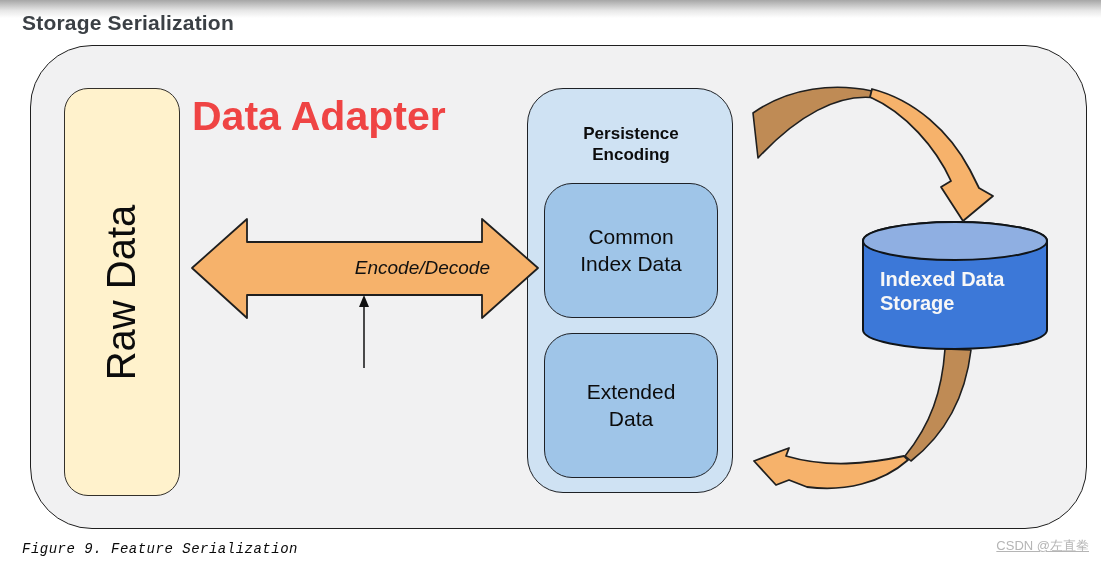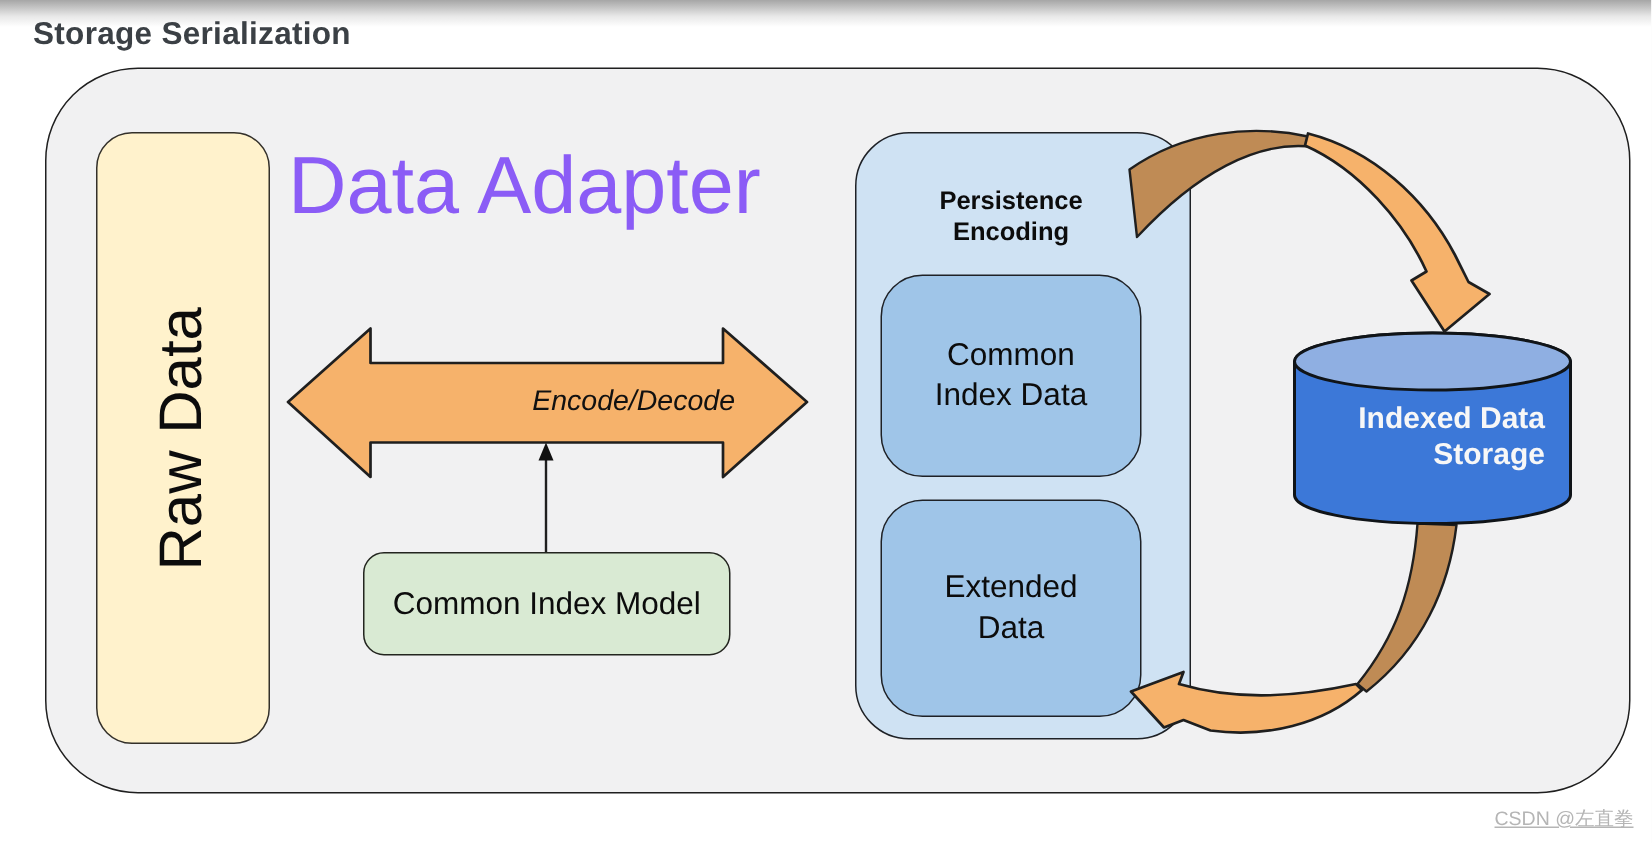--- a/index.html
+++ b/index.html
@@ -29,28 +29,28 @@
     color:var(--title-color);letter-spacing:.2px;}
 
   .outer-box{position:absolute;left:30px;top:45px;width:1057px;height:484px;
     background:var(--outer-fill);border:1.6px solid var(--line);border-radius:62px;}
 
   .raw-box{position:absolute;left:64px;top:88px;width:116px;height:408px;
     background:var(--raw-fill);border:1.6px solid #33302a;border-radius:24px;
     display:flex;align-items:center;justify-content:center;}
   .raw-box .vlabel{transform:rotate(-90deg);white-space:nowrap;font-size:40px;color:#0c0c0c;}
 
-  .diagram-title{position:absolute;left:192px;top:93px;font-size:54px;color:#8b5cf6;
-    white-space:nowrap;}
+  .diagram-title{position:absolute;left:192px;top:93px;font-size:41px;color:#ef4444;
+    white-space:nowrap;font-weight:bold;}
 
   .green-box{position:absolute;left:242px;top:368px;width:245px;height:69px;
     background:var(--green-fill);border:1.6px solid #23251f;border-radius:14px;
     display:flex;align-items:center;justify-content:center;font-size:21px;color:#0c0c0c;}
 
-  .pers-box{position:absolute;left:570px;top:88px;width:224px;height:405px;
+  .pers-box{position:absolute;left:527px;top:88px;width:206px;height:405px;
     background:var(--pers-fill);border:1.6px solid #1e2126;border-radius:36px;}
   .pers-title{position:absolute;left:28px;top:34px;width:150px;text-align:center;
     font-size:17px;font-weight:bold;color:#0c0c0c;line-height:1.25;}
   .pers-inner{position:absolute;left:16px;width:174px;background:var(--inner-blue);
     border:1.6px solid #1e2126;border-radius:28px;display:flex;align-items:center;
     justify-content:center;text-align:center;font-size:21px;color:#0c0c0c;line-height:1.25;}
   .pers-inner .inner-label{max-width:126px;}
   .pers-inner.box-0{top:94px;height:135px;}
   .pers-inner.box-1{top:244px;height:145px;}
 
@@ -58,21 +58,21 @@
   .v-line{stroke:var(--line);stroke-width:1.6;fill:none;}
   .v-orange{fill:var(--arrow-light);stroke:var(--line);stroke-width:1.8;stroke-linejoin:round;}
   .v-dark{fill:var(--arrow-dark);stroke:var(--line);stroke-width:1.6;stroke-linejoin:round;}
   .v-cyl-body{fill:var(--cyl-body);stroke:#101418;stroke-width:2;}
   .v-cyl-top{fill:var(--cyl-top);stroke:#101418;stroke-width:2;}
   .v-conn{fill:#111;}
 
   .encode-label{position:absolute;left:240px;top:257px;width:250px;text-align:right;
     font-size:19px;font-style:italic;color:#111;}
 
-  .storage-label{position:absolute;left:880px;top:268px;width:150px;text-align:right;
+  .storage-label{position:absolute;left:880px;top:268px;width:150px;text-align:left;
     font-size:20px;font-weight:bold;color:#f7f7f7;line-height:1.18;}
 
   .caption{position:absolute;left:22px;top:541px;font-family:"Liberation Mono",monospace;
     font-style:italic;font-size:14px;color:#090909;letter-spacing:.5px;}
 
   .watermark{position:absolute;right:12px;top:537px;font-size:13px;color:var(--watermark-color);text-decoration:underline;}
 </style>
 </head>
 <body>
 
@@ -83,23 +83,20 @@
   <div class="page-title">Storage Serialization</div>
 
   <div class="outer-box"></div>
 
   <div class="raw-box">
     <span class="vlabel">Raw Data</span>
   </div>
 
   <div class="diagram-title">Data Adapter</div>
 
-  <div class="green-box">
-    <span>Common Index Model</span>
-  </div>
 
   <div class="pers-box">
     <div class="pers-title">Persistence Encoding</div>
     <div class="pers-inner box-1">
       <span class="inner-label">Extended Data</span>
     </div>
     <div class="pers-inner box-0">
       <span class="inner-label">Common Index Data</span>
     </div>
   </div>
@@ -120,16 +117,17 @@
     <polygon class="v-orange" points="192,268 247,219 247,242 482,242 482,219 538,268 482,318 482,295 247,295 247,318"></polygon>
 
     <line class="v-line" x1="364" y1="368" x2="364" y2="303"></line>
     <polygon class="v-conn" points="364,295 359,307 369,307"></polygon>
   </svg>
 
   <div class="encode-label">Encode/Decode</div>
 
   <div class="storage-label">Indexed Data Storage</div>
 
+  <div class="caption">Figure 9. Feature Serialization</div>
 
   <div class="watermark">CSDN @左直拳</div>
 
 </div>
 
 </body></html>

